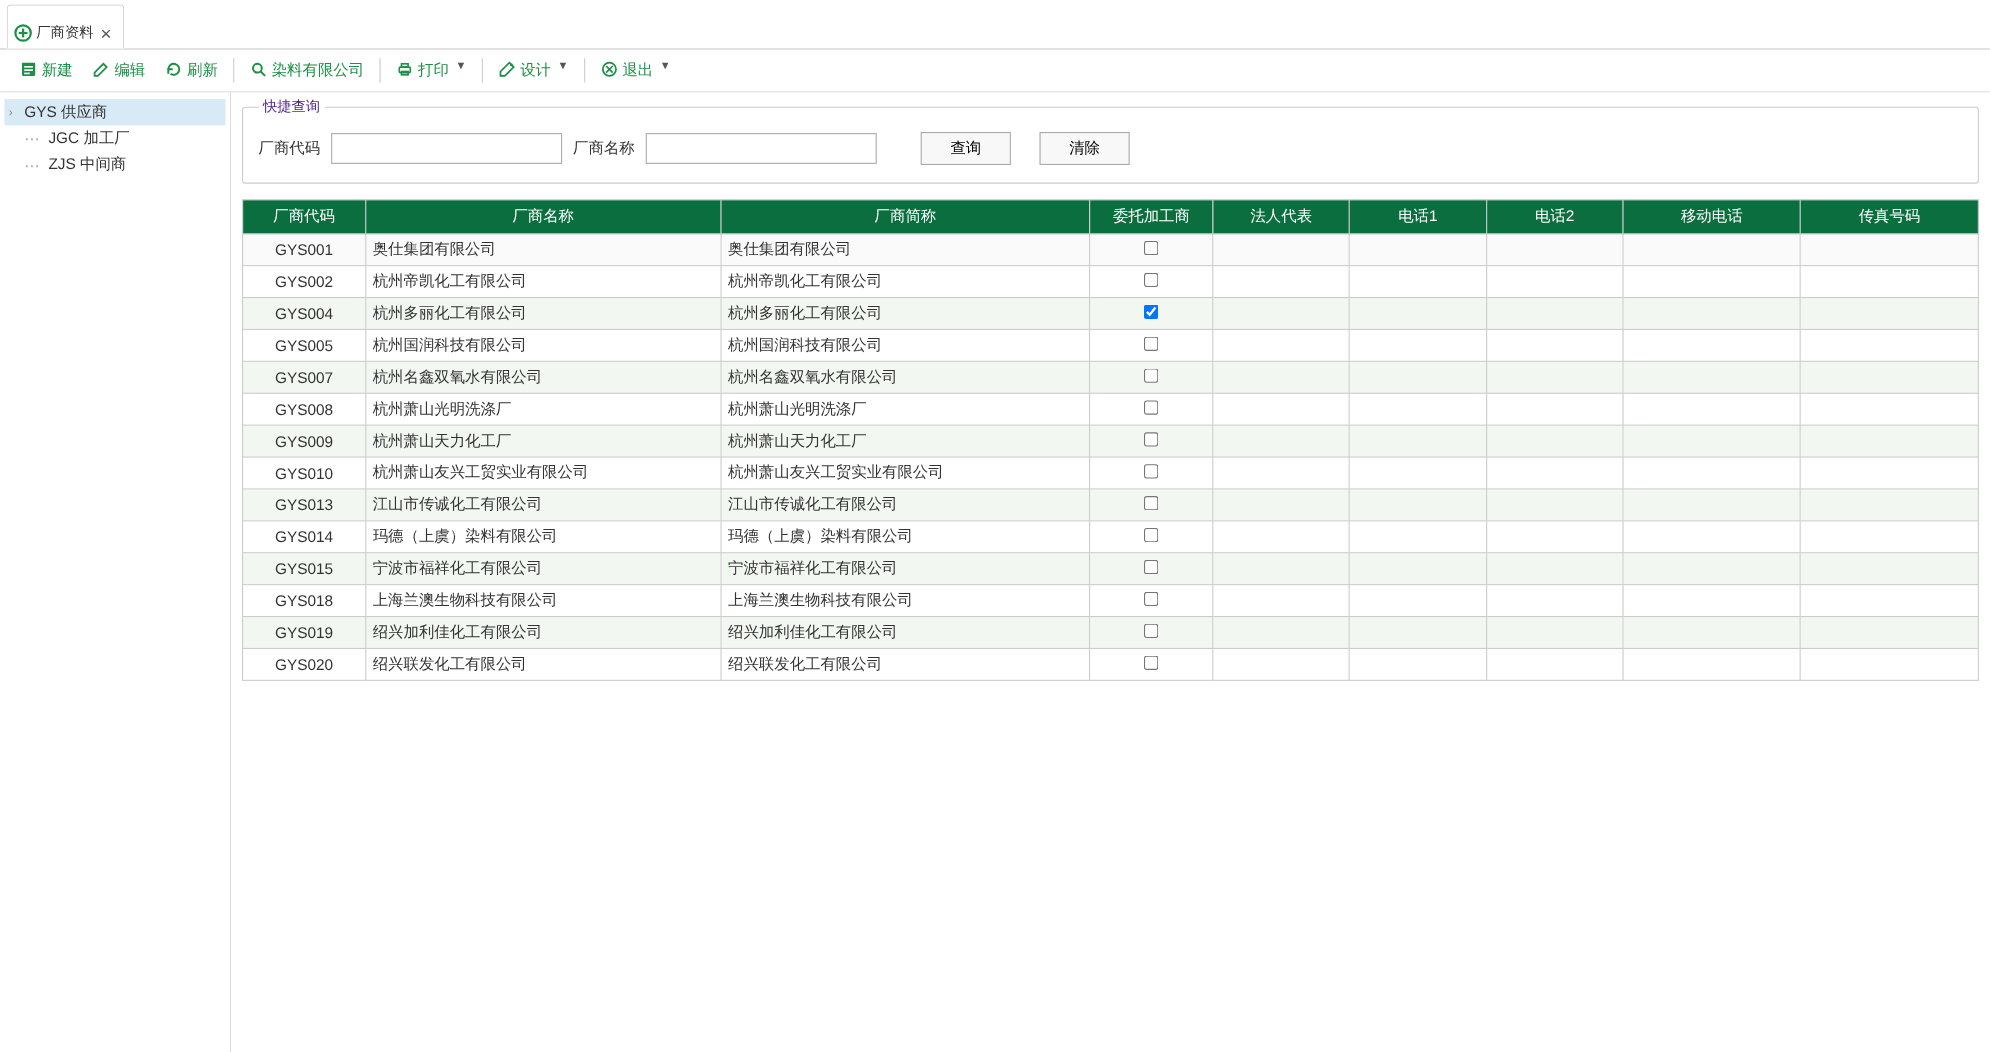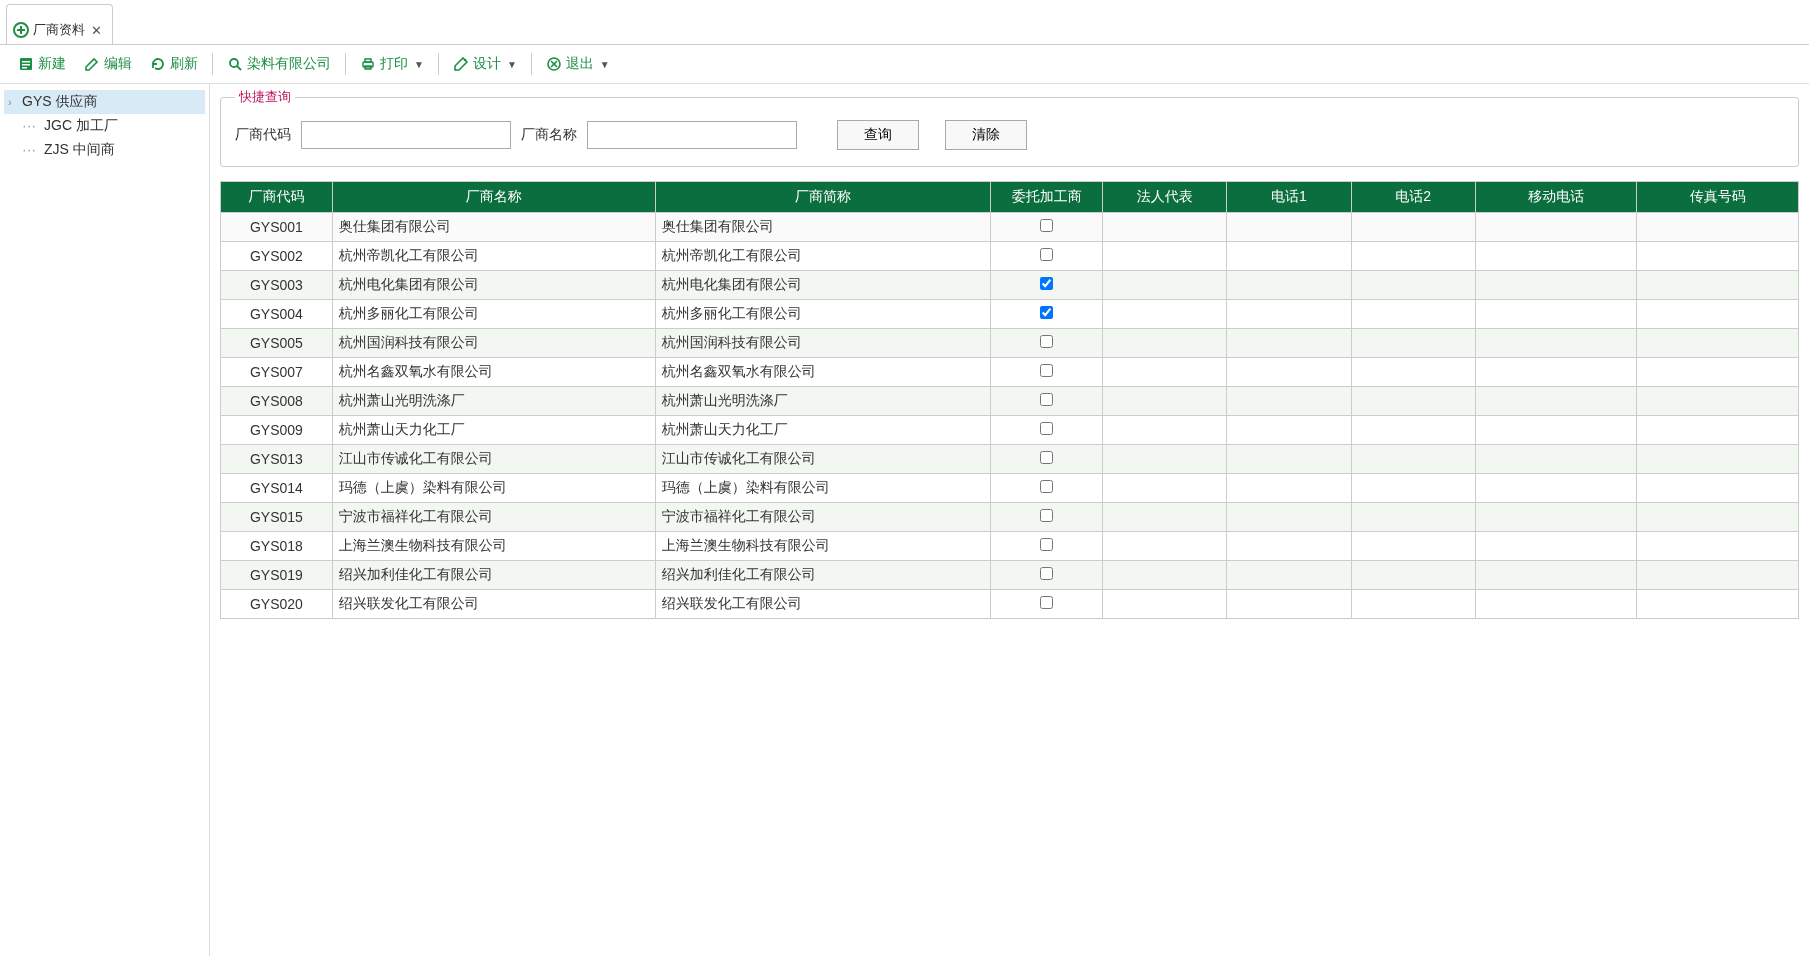--- a/index.html
+++ b/index.html
@@ -58,21 +58,20 @@
   .toolbar {
     display: flex;
     align-items: center;
     padding: 6px 10px;
     gap: 2px;
     border-bottom: 1px solid #ddd;
     font-size: 14px;
   }
   .tbtn {
     display: flex;
-    align-items: center;
     gap: 4px;
     padding: 4px 8px;
     border-radius: 3px;
     cursor: pointer;
     color: #1d8f46;
   }
   .tsep {
     width: 1px;
     height: 22px;
     background: #ccc;
@@ -137,21 +136,21 @@
 
   
   fieldset.search {
     border: 1px solid #ccc;
     border-radius: 3px;
     margin: 4px 0 14px 0;
     padding: 14px 14px 16px 14px;
   }
   fieldset.search legend {
     padding: 0 4px;
-    color: #be185d;
+    color: #4c1d95;
     font-size: 13px;
   }
   .search-row {
     display: flex;
     align-items: center;
     gap: 10px;
   }
   .search-row label {
     font-size: 14px;
   }
@@ -378,31 +377,20 @@
             <td>杭州帝凯化工有限公司</td>
             <td>杭州帝凯化工有限公司</td>
             <td class="center"><input type="checkbox" style=""></td>
             <td></td>
             <td></td>
             <td></td>
             <td></td>
             <td></td>
           </tr>
           <tr>
-            <td class="center">GYS003</td>
-            <td>杭州电化集团有限公司</td>
-            <td>杭州电化集团有限公司</td>
-            <td class="center"><input type="checkbox" checked="" style=""></td>
-            <td></td>
-            <td></td>
-            <td></td>
-            <td></td>
-            <td></td>
-          </tr>
-          <tr>
             <td class="center">GYS004</td>
             <td>杭州多丽化工有限公司</td>
             <td>杭州多丽化工有限公司</td>
             <td class="center"><input type="checkbox" checked="" style=""></td>
             <td></td>
             <td></td>
             <td></td>
             <td></td>
             <td></td>
           </tr>
@@ -444,20 +432,31 @@
             <td>杭州萧山天力化工厂</td>
             <td>杭州萧山天力化工厂</td>
             <td class="center"><input type="checkbox" style=""></td>
             <td></td>
             <td></td>
             <td></td>
             <td></td>
             <td></td>
           </tr>
           <tr>
+            <td class="center">GYS010</td>
+            <td>杭州萧山友兴工贸实业有限公司</td>
+            <td>杭州萧山友兴工贸实业有限公司</td>
+            <td class="center"><input type="checkbox" style=""></td>
+            <td></td>
+            <td></td>
+            <td></td>
+            <td></td>
+            <td></td>
+          </tr>
+          <tr>
             <td class="center">GYS013</td>
             <td>江山市传诚化工有限公司</td>
             <td>江山市传诚化工有限公司</td>
             <td class="center"><input type="checkbox" style=""></td>
             <td></td>
             <td></td>
             <td></td>
             <td></td>
             <td></td>
           </tr>

